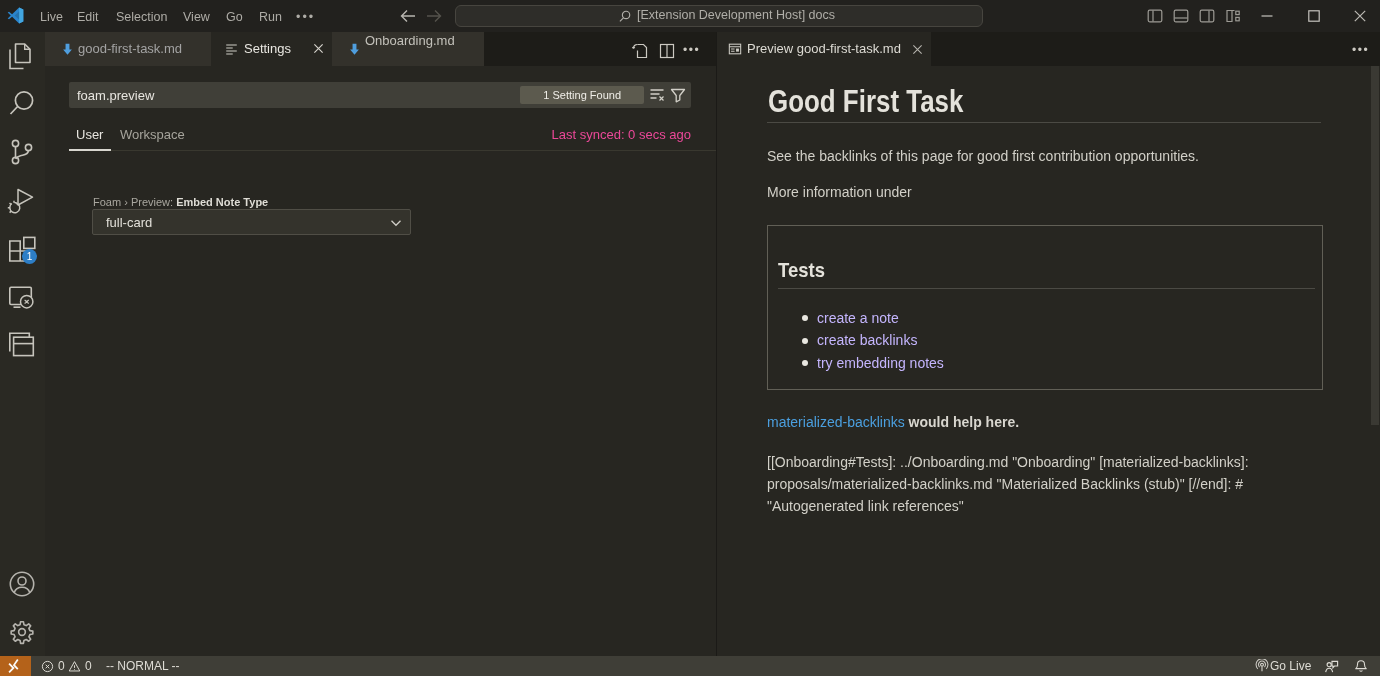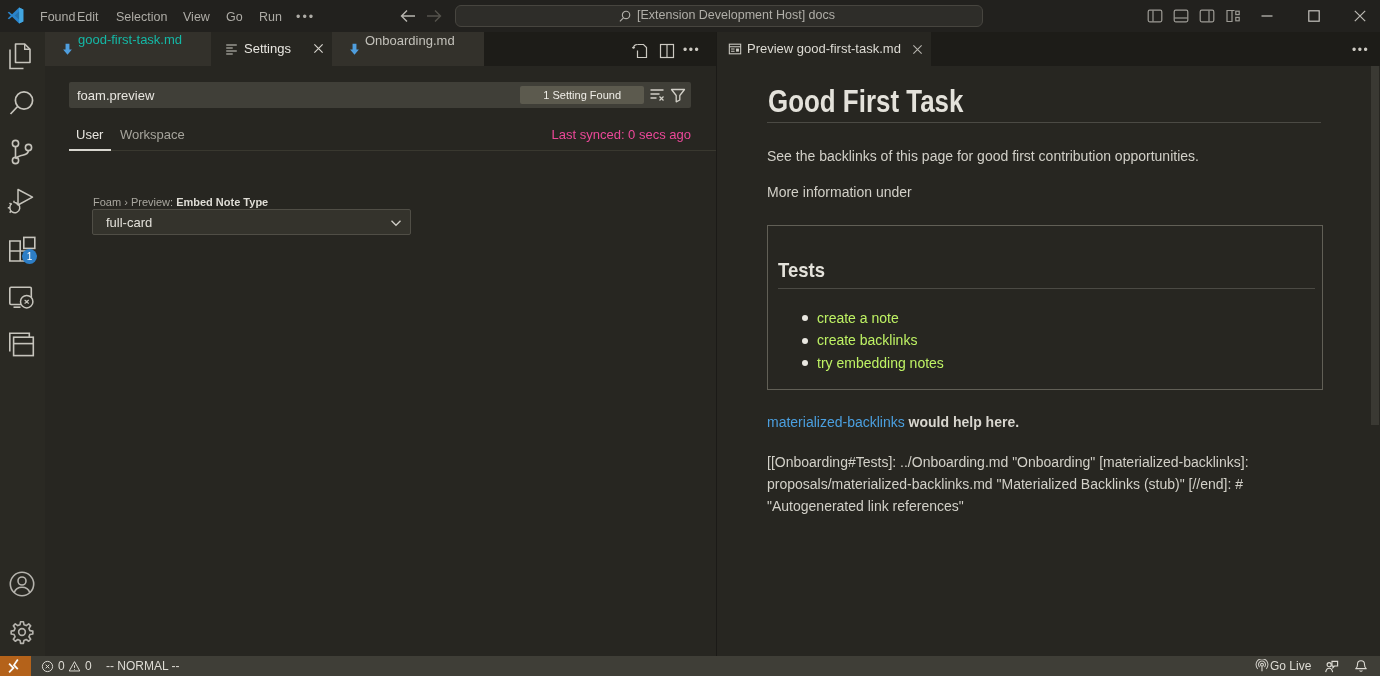--- a/index.html
+++ b/index.html
@@ -28,21 +28,21 @@
 </style>
 </head>
 <body>
 <div id="root">
   <div id="titlebar">
     <svg class="abs" style="left:7px;top:7px" width="17" height="17" viewBox="0 0 100 100">
       <path fill="#2a84cc" d="M71 3 L30 42 L12 28 L4 32 L22 50 L4 68 L12 72 L30 58 L71 97 L96 86 L96 14 Z"></path>
       <path fill="#42a6e0" d="M71 3 L96 14 L96 86 L71 97 Z"></path>
       <path fill="#2573ad" d="M71 27 L45 50 L71 73 Z"></path>
     </svg>
-    <span class="menuitem" style="left:40px">Found</span>
+    <span class="menuitem" style="left:40px">Live</span>
     <span class="menuitem" style="left:77px">Edit</span>
     <span class="menuitem" style="left:116px">Selection</span>
     <span class="menuitem" style="left:183px">View</span>
     <span class="menuitem" style="left:226px">Go</span>
     <span class="menuitem" style="left:259px">Run</span>
     <span class="menuitem" style="left:296px;letter-spacing:2px">•••</span>
     <svg class="abs" style="left:399px;top:8px" width="18" height="16" viewBox="0 0 18 16">
         <path d="M16 8H3.5M8 2.5 2.5 8l5.5 5.5" stroke="#b8b6b0" stroke-width="1.4" fill="none"></path>
       </svg>
     <svg class="abs" style="left:425px;top:8px" width="18" height="16" viewBox="0 0 18 16">
@@ -129,21 +129,21 @@
     <svg class="abs" style="left:9px;top:587px" width="26" height="26" viewBox="0 0 24 24" fill="none" stroke="#b5b3ad" stroke-width="1.5">
       <circle cx="12" cy="12" r="3.1"></circle>
       <path d="M10.7 2.5 h2.6 l0.5 2.7 2.1 0.9 2.3-1.6 1.8 1.8 -1.6 2.3 0.9 2.1 2.7 0.5 v2.6 l-2.7 0.5 -0.9 2.1 1.6 2.3 -1.8 1.8 -2.3-1.6 -2.1 0.9 -0.5 2.7 h-2.6 l-0.5-2.7 -2.1-0.9 -2.3 1.6 -1.8-1.8 1.6-2.3 -0.9-2.1 -2.7-0.5 v-2.6 l2.7-0.5 0.9-2.1 -1.6-2.3 1.8-1.8 2.3 1.6 2.1-0.9 z" stroke-linejoin="round"></path>
     </svg>
   </div>
   <div id="lefttabs">
     <div class="tab" style="left:0;width:166px;background:#33312b">
       <svg class="abs" style="left:16px;top:9px" width="13" height="16" viewBox="0 0 16 16">
           <path d="M8 15 L2.6 8.6 H5.6 V1.5 H10.4 V8.6 H13.4 Z" fill="#4f9ede"></path>
         </svg>
-      <span class="abs" style="left:33px;top:0;color:#14b8a6">good-first-task.md</span>
+      <span class="abs" style="left:33px;top:9px;color:#a3a3a3">good-first-task.md</span>
     </div>
     <div class="tab" style="left:166px;width:121px;background:#272621">
       <svg class="abs" style="left:14px;top:11px" width="13" height="13" viewBox="0 0 16 16" stroke="#cfcdc6" stroke-width="1.4" fill="none">
           <path d="M1.5 2.5h13 M1.5 6.2h8 M1.5 9.9h13 M1.5 13.6h8"></path>
         </svg>
       <span class="abs" style="left:33px;top:9px;color:#e9e7e1">Settings</span>
       <svg class="abs" style="left:102px;top:11px" width="11" height="11" viewBox="0 0 12 12">
           <path d="M1.5 1.5 10.5 10.5 M10.5 1.5 1.5 10.5" stroke="#d5d3cc" stroke-width="1.3"></path>
         </svg>
     </div>
@@ -208,21 +208,21 @@
   </div>
   <div id="righteditor">
     <div class="abs" style="left:51px;top:17px;font-size:32px;font-weight:bold;color:#e4e2db;transform:scaleX(0.81);transform-origin:0 0">Good First Task</div>
     <div class="abs" style="left:50px;top:56px;width:554px;height:1px;background:#4b4a44"></div>
     <div class="abs" style="left:50px;top:118px;width:560px;font-size:14px;color:#d2d0c8">More information under</div>
     <div class="abs" style="left:50px;top:82px;width:560px;font-size:14px;color:#d2d0c8">See the backlinks of this page for good first contribution opportunities.</div>
 
     <div class="abs" style="left:50px;top:159px;width:556px;height:165px;border:1px solid #615f56">
       <div class="abs" style="left:10px;top:32px;font-size:21px;font-weight:bold;color:#e4e2db;transform:scaleX(0.88);transform-origin:0 0">Tests</div>
       <div class="abs" style="left:10px;top:62px;width:537px;height:1px;background:#4b4a44"></div>
-      <ul style="position:absolute;left:10px;top:81px;font-size:14px;color:#bef264;line-height:22.4px;padding-left:39px;list-style:none">
+      <ul style="position:absolute;left:10px;top:81px;font-size:14px;color:#c4b5fd;line-height:22.4px;padding-left:39px;list-style:none">
         <li class="bl">create a note</li>
         <li class="bl">create backlinks</li>
         <li class="bl">try embedding notes</li>
       </ul>
     </div>
     <div class="abs" style="left:50px;top:348px;font-size:14px"><span style="color:#4b9fdf">materialized-backlinks</span><b style="color:#d8d6cf"> would help here.</b></div>
     <div class="abs" style="left:50px;top:385px;width:505px;font-size:14px;color:#d2d0c8;line-height:22px">[[Onboarding#Tests]: ../Onboarding.md "Onboarding" [materialized-backlinks]: proposals/materialized-backlinks.md "Materialized Backlinks (stub)" [//end]: # "Autogenerated link references"</div>
     <div class="abs" style="right:1px;top:0;width:8px;height:359px;background:#3a3933"></div>
   </div>
   <div id="statusbar">

